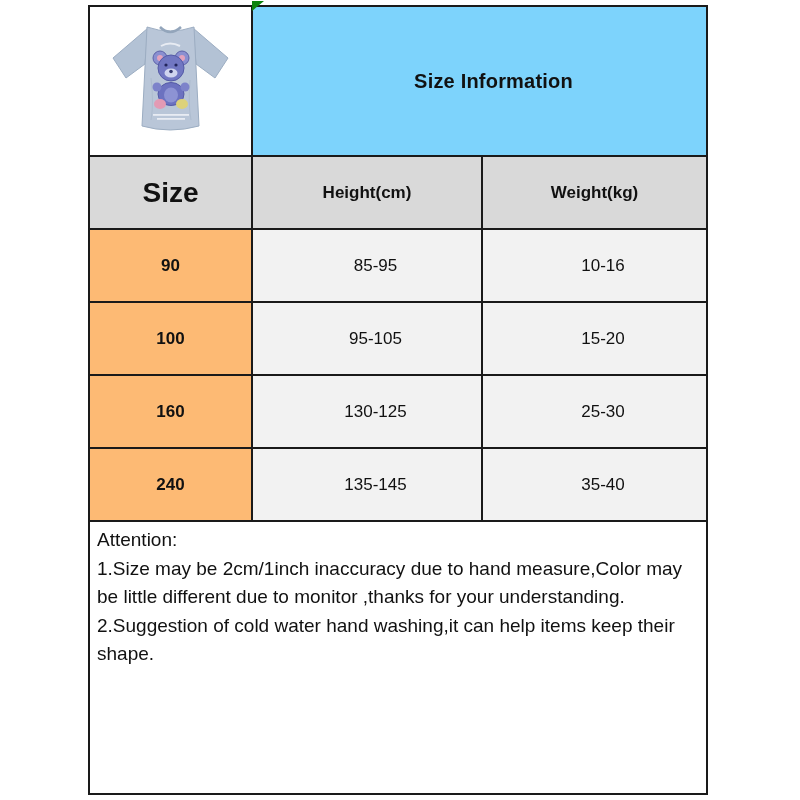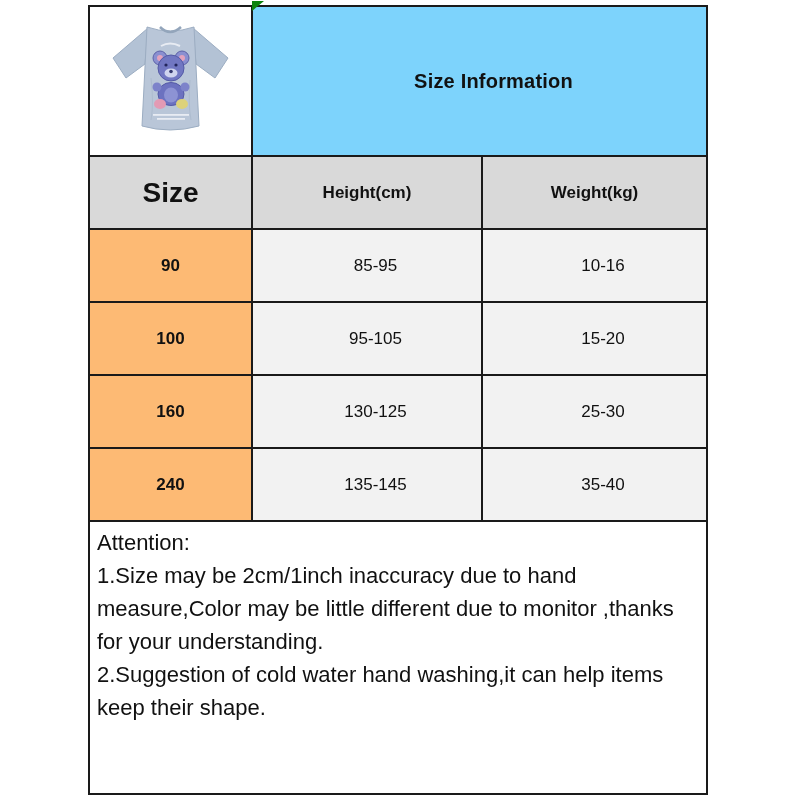--- a/index.html
+++ b/index.html
@@ -56,21 +56,21 @@
   
   .data-row { height: 73px; border-bottom: 2px solid #1a1a1a; }
   .size-cell { background: #fdba74; font-size: 17px; font-weight: bold; }
   .val-cell { background: #f2f2f2; font-size: 17px; font-weight: normal; padding-left: 17px; }
 
   
   .attention {
     flex: 1;
     background: #ffffff;
     padding: 4px 7px;
-    font-size: 22px;
+    font-size: 19px;
     line-height: 1.5;
   }
   .attention div { white-space: normal; }
 </style>
 </head>
 <body>
 
 <div class="sheet">
 
   <div class="row top-row">

